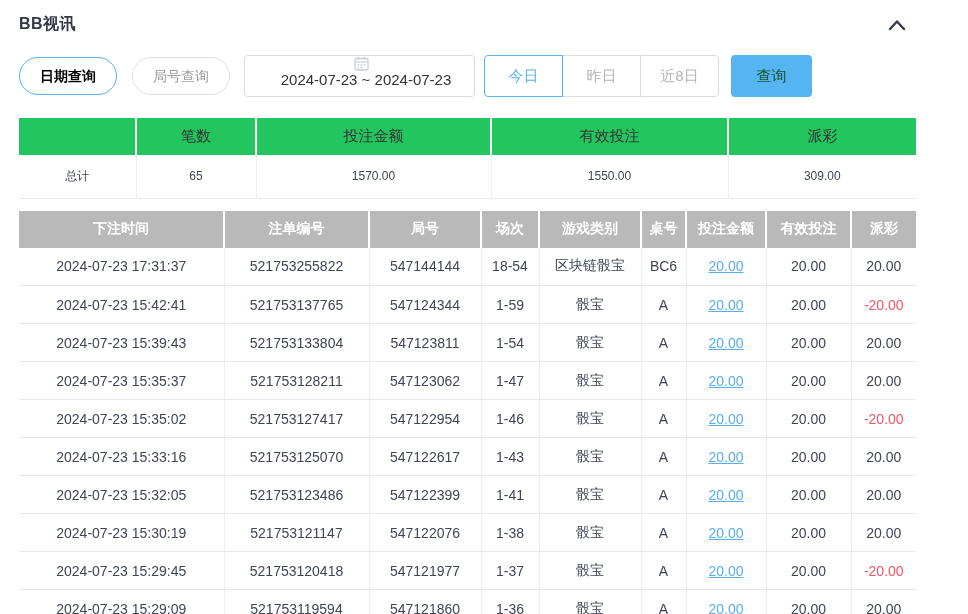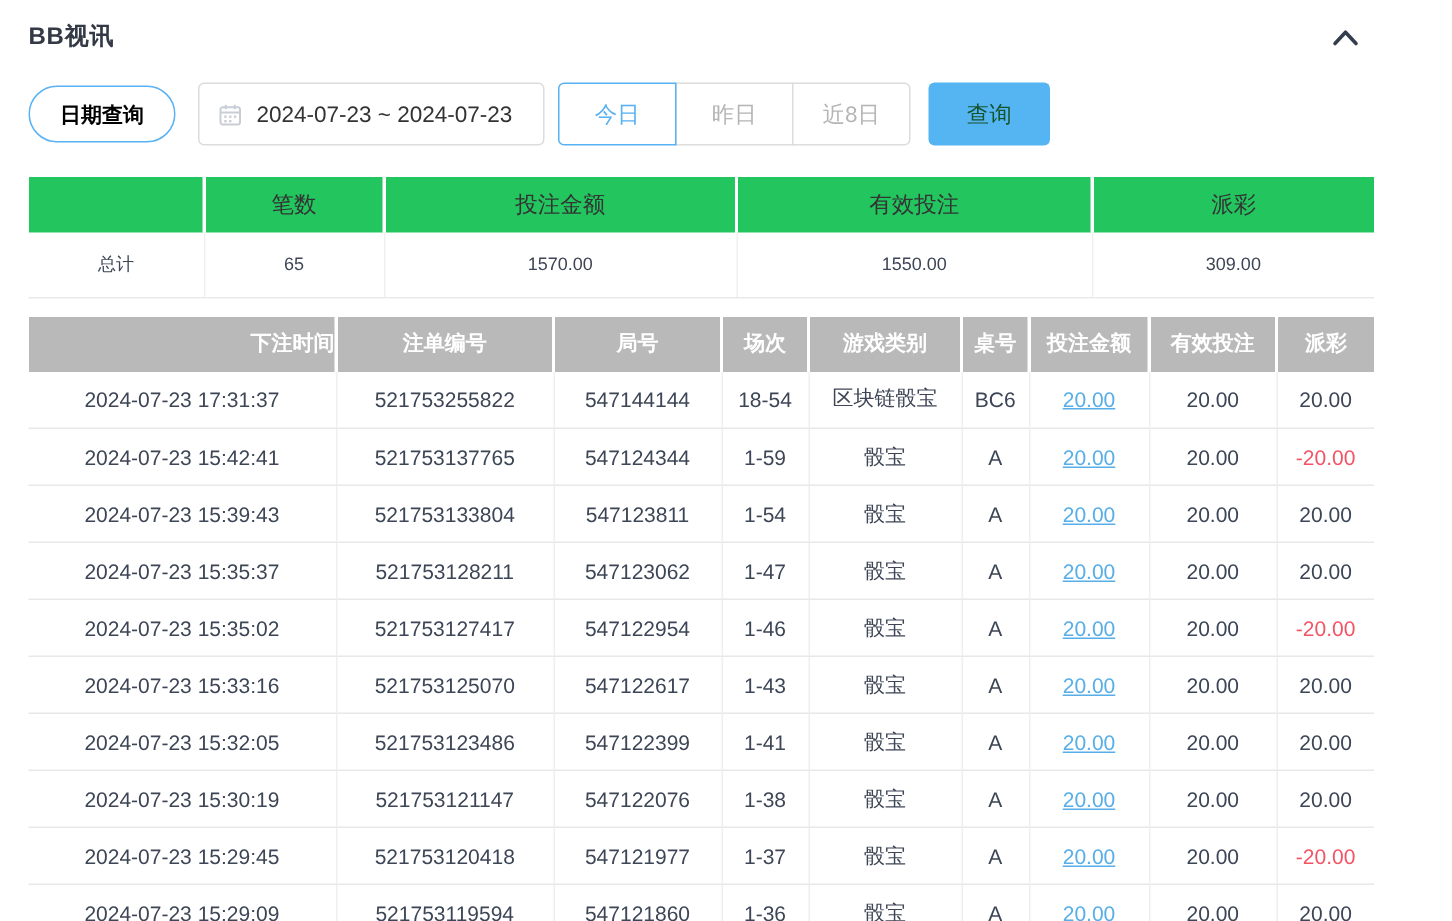--- a/index.html
+++ b/index.html
@@ -16,21 +16,21 @@
   .toolbar { margin-top: 20px; display: flex; align-items: center; }
   .pill-btn {
     height: 38px; padding: 0 20px; border-radius: 19px; background: #fff;
     font-size: 14px; cursor: pointer; line-height: 36px;
   }
   .pill-btn.active { border: 1px solid #58b2f3; color: #000000; font-weight: bold; margin-right: 15px; }
   .pill-btn.inactive { border: 1px solid #e0e0e0; color: #999; margin-right: 14px; }
   .date-input {
     width: 231px; height: 42px; border: 1px solid #dcdcdc; border-radius: 4px;
     display: flex; align-items: center; padding-left: 13px; cursor: pointer;
-    background: #fff; margin-right: 9px;
+    background: #fff; margin-right: 9px; flex-direction: column;
   }
   .date-input .cal { margin-right: 10px; line-height: 0; }
   .date-text { font-size: 15px; color: #333; }
   .seg-group { display: flex; margin-right: 12px; }
   .seg-btn {
     width: 79px; height: 42px; background: #fff; border: 1px solid #dcdcdc;
     font-size: 15px; color: #b5b5b5; cursor: pointer; margin-left: -1px; position: relative;
   }
   .seg-btn:first-child { margin-left: 0; border-radius: 4px 0 0 4px; }
   .seg-btn:last-child { border-radius: 0 4px 4px 0; }
@@ -56,21 +56,21 @@
     border-bottom: 1px solid #e9e9e9; border-left: 1px solid #f0f0f0;
   }
   .summary-table td:first-child { border-left: none; }
 
   
   .records-table { margin-top: 12px; }
   .records-table th {
     background: #b9b9b9; height: 37px; font-size: 14px; font-weight: bold;
     color: #fff; border-left: 2px solid #fff;
   }
-  .records-table th:first-child { border-left: none; text-align: right; }
+  .records-table th:first-child { border-left: none; }
   .records-table td {
     height: 38px; font-size: 14px; color: #3d4656;
     border-bottom: 1px solid #e8e8e8; border-left: 1px solid #efefef;
   }
   .records-table td:first-child { border-left: none; }
   .bet-link { color: #57aee8; text-decoration: underline; cursor: pointer; }
   td.neg { color: #f25565; }
 </style>
 </head>
 <body>
@@ -83,20 +83,21 @@
       <span>
         <svg width="20" height="14" viewBox="0 0 20 14">
           <polyline points="3,11 10,3.5 17,11" fill="none" stroke="#333d4e" stroke-width="2.4" stroke-linecap="round" stroke-linejoin="round"></polyline>
         </svg>
       </span>
     </button>
   </div>
 
   <div class="toolbar">
     <button class="pill-btn active">日期查询</button>
+    <button class="pill-btn inactive">局号查询</button>
 
     <div class="date-input">
       <span class="cal">
         <svg width="15" height="15" viewBox="0 0 15 15">
           <rect x="1" y="2.5" width="13" height="11.5" rx="1.5" fill="none" stroke="#c9ced6" stroke-width="1.3"></rect>
           <line x1="1" y1="6" x2="14" y2="6" stroke="#c9ced6" stroke-width="1.3"></line>
           <line x1="4.5" y1="0.8" x2="4.5" y2="3.8" stroke="#c9ced6" stroke-width="1.3"></line>
           <line x1="10.5" y1="0.8" x2="10.5" y2="3.8" stroke="#c9ced6" stroke-width="1.3"></line>
           <rect x="3.5" y="8" width="1.6" height="1.6" fill="#c9ced6"></rect>
           <rect x="6.7" y="8" width="1.6" height="1.6" fill="#c9ced6"></rect>

